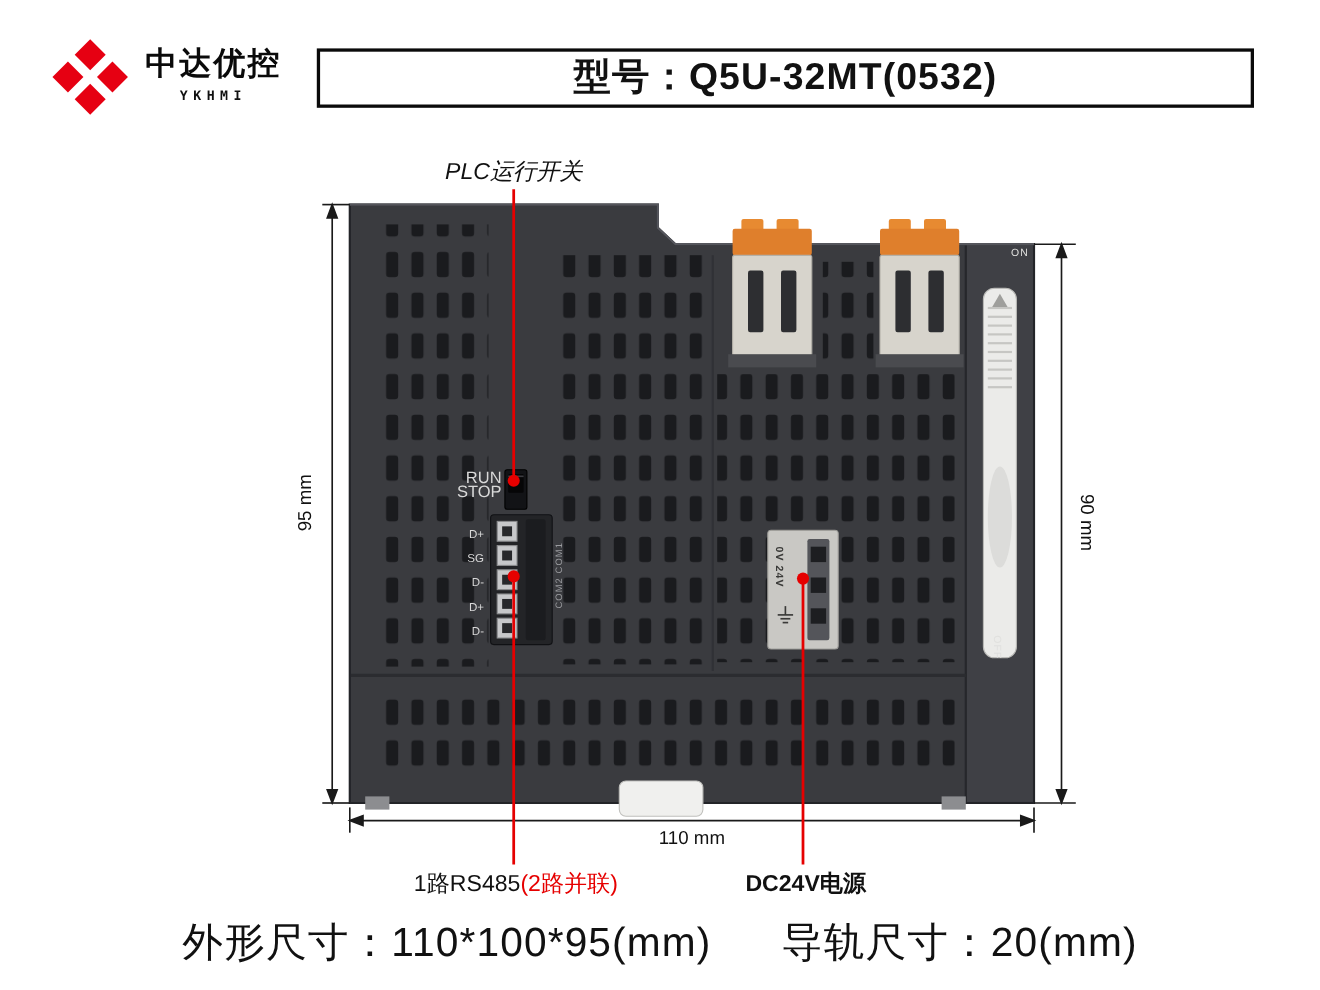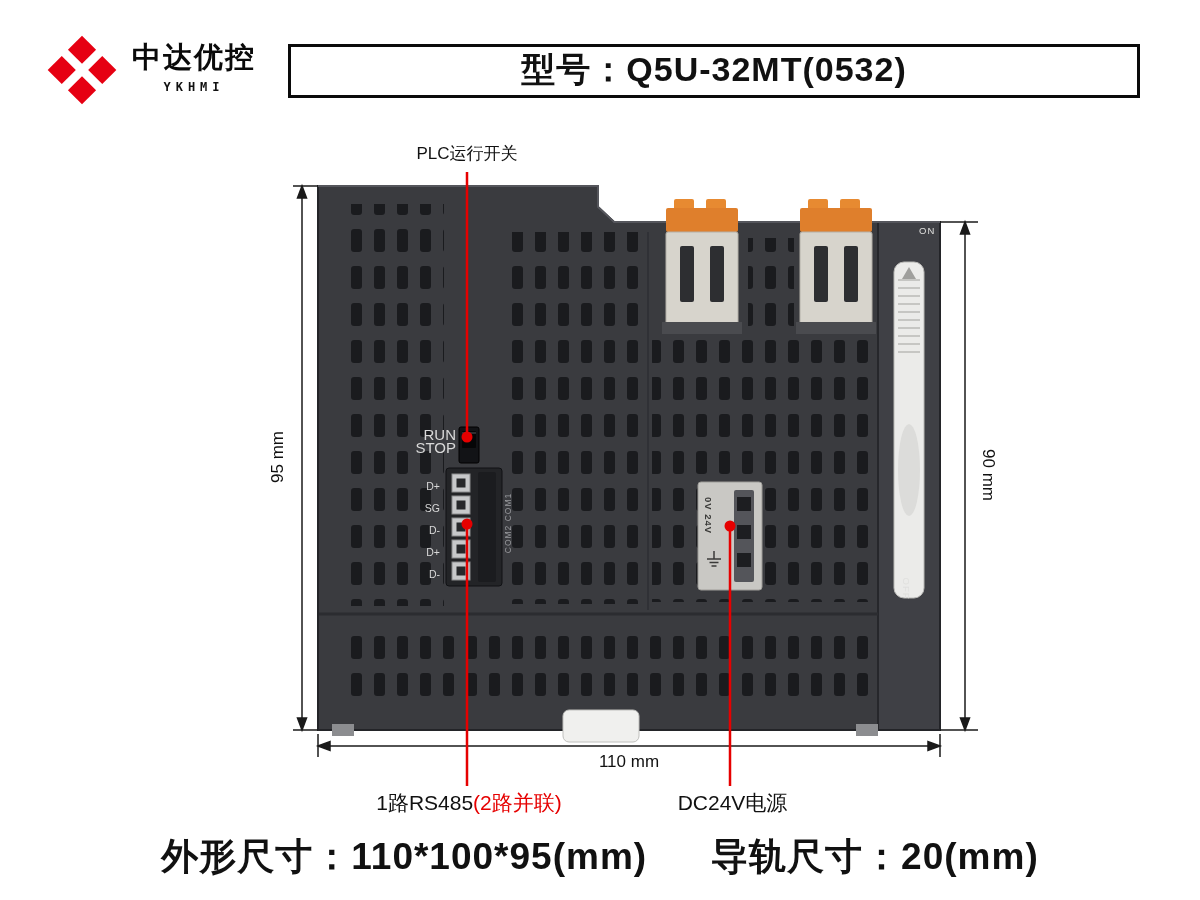--- a/index.html
+++ b/index.html
@@ -16,23 +16,23 @@
   .title-box{position:absolute;left:288px;top:44px;width:852px;height:54px;
              border:3px solid #0a0a0a;display:flex;align-items:flex-start;justify-content:center;box-sizing:border-box;}
   .title-box span{font-size:34px;font-weight:800;letter-spacing:1px;}
 
   
   .device-svg{position:absolute;left:0;top:0;width:1200px;height:900px;z-index:1;}
 
   .overlay{z-index:2;}
 
   
-  .lbl-run-switch{left:384px;top:142px;width:166px;text-align:center;font-size:17px;}
+  .lbl-run-switch{left:384px;top:142px;width:166px;text-align:center;font-size:21px;font-style:italic;}
   .lbl-rs485{left:328px;top:789px;width:282px;text-align:center;font-size:21px;}
-  .lbl-power{left:655px;top:789px;width:155px;text-align:center;font-size:21px;}
+  .lbl-power{left:655px;top:789px;width:155px;text-align:center;font-size:21px;font-weight:bold;}
   .red{color:#e60000;margin-top:16px;}
 
   
   .dim{font-size:17px;color:#111;}
   .dim-95{left:238px;top:447px;width:80px;text-align:center;transform:rotate(-90deg);}
   .dim-90{left:948px;top:465px;width:80px;text-align:center;transform:rotate(90deg);}
   .dim-110{left:579px;top:752px;width:100px;text-align:center;}
 
   
   .devtxt{color:#d9d9d9;}
@@ -42,21 +42,21 @@
   .lbl-com{left:464px;top:518px;width:88px;text-align:center;transform:rotate(-90deg);
            font-size:8.5px;color:#9b9ca0;letter-spacing:1px;}
   .lbl-power-pins{left:673px;top:510px;width:70px;text-align:center;transform:rotate(90deg);
                   font-size:9.5px;font-weight:700;color:#3a3a38;letter-spacing:1px;}
   .lbl-on{left:919px;top:225px;font-size:9.5px;letter-spacing:1px;color:#e0e0de;}
   .lbl-off{left:891px;top:583px;width:30px;text-align:center;transform:rotate(90deg);
            font-size:9.5px;letter-spacing:1px;color:#e0e0de;}
 
   
   .footer{position:absolute;left:0;top:832px;width:1200px;display:flex;justify-content:center;
-          gap:64px;font-size:37px;font-weight:700;letter-spacing:1px;z-index:2;}
+          gap:64px;font-size:37px;font-weight:400;letter-spacing:1px;z-index:2;}
 </style>
 </head>
 <body>
 
 <div class="page">
 
   <div class="brand">
     <svg width="88" height="88" viewBox="0 0 100 100">
       <polygon points="50,11 66,27 50,43 34,27" fill="#e60012"></polygon>
       <polygon points="73,34 89,50 73,66 57,50" fill="#e60012"></polygon>

